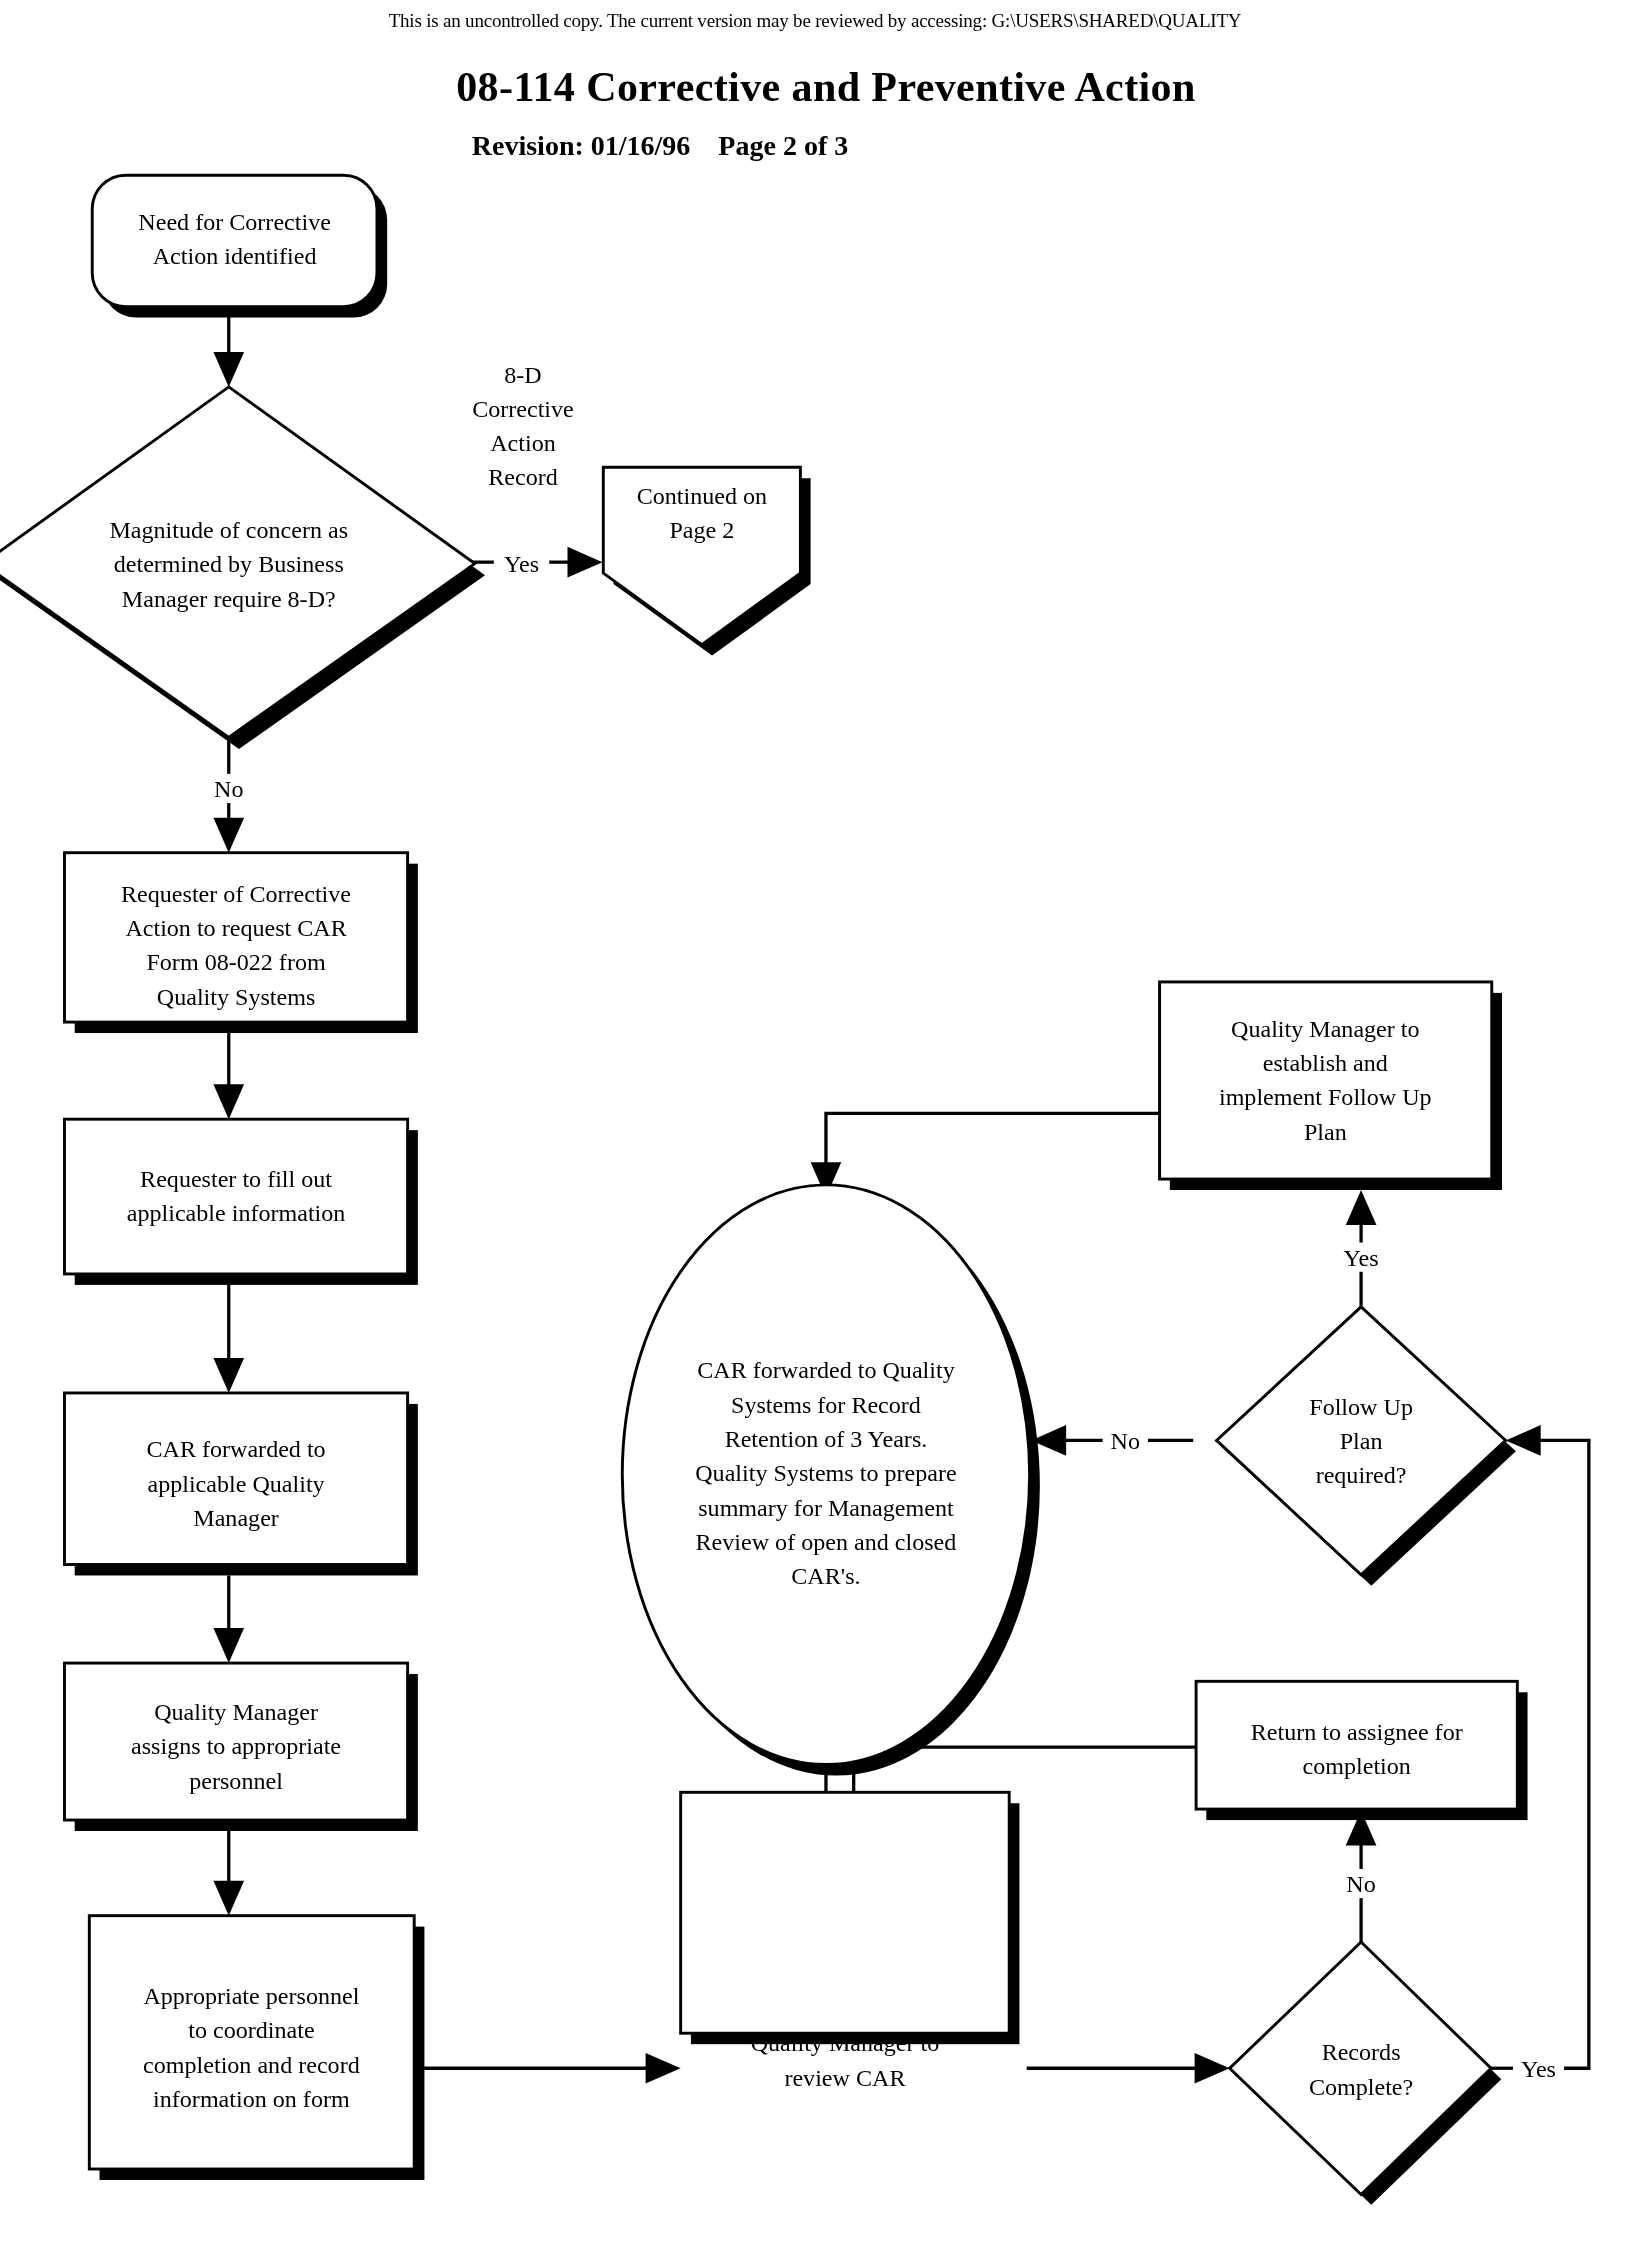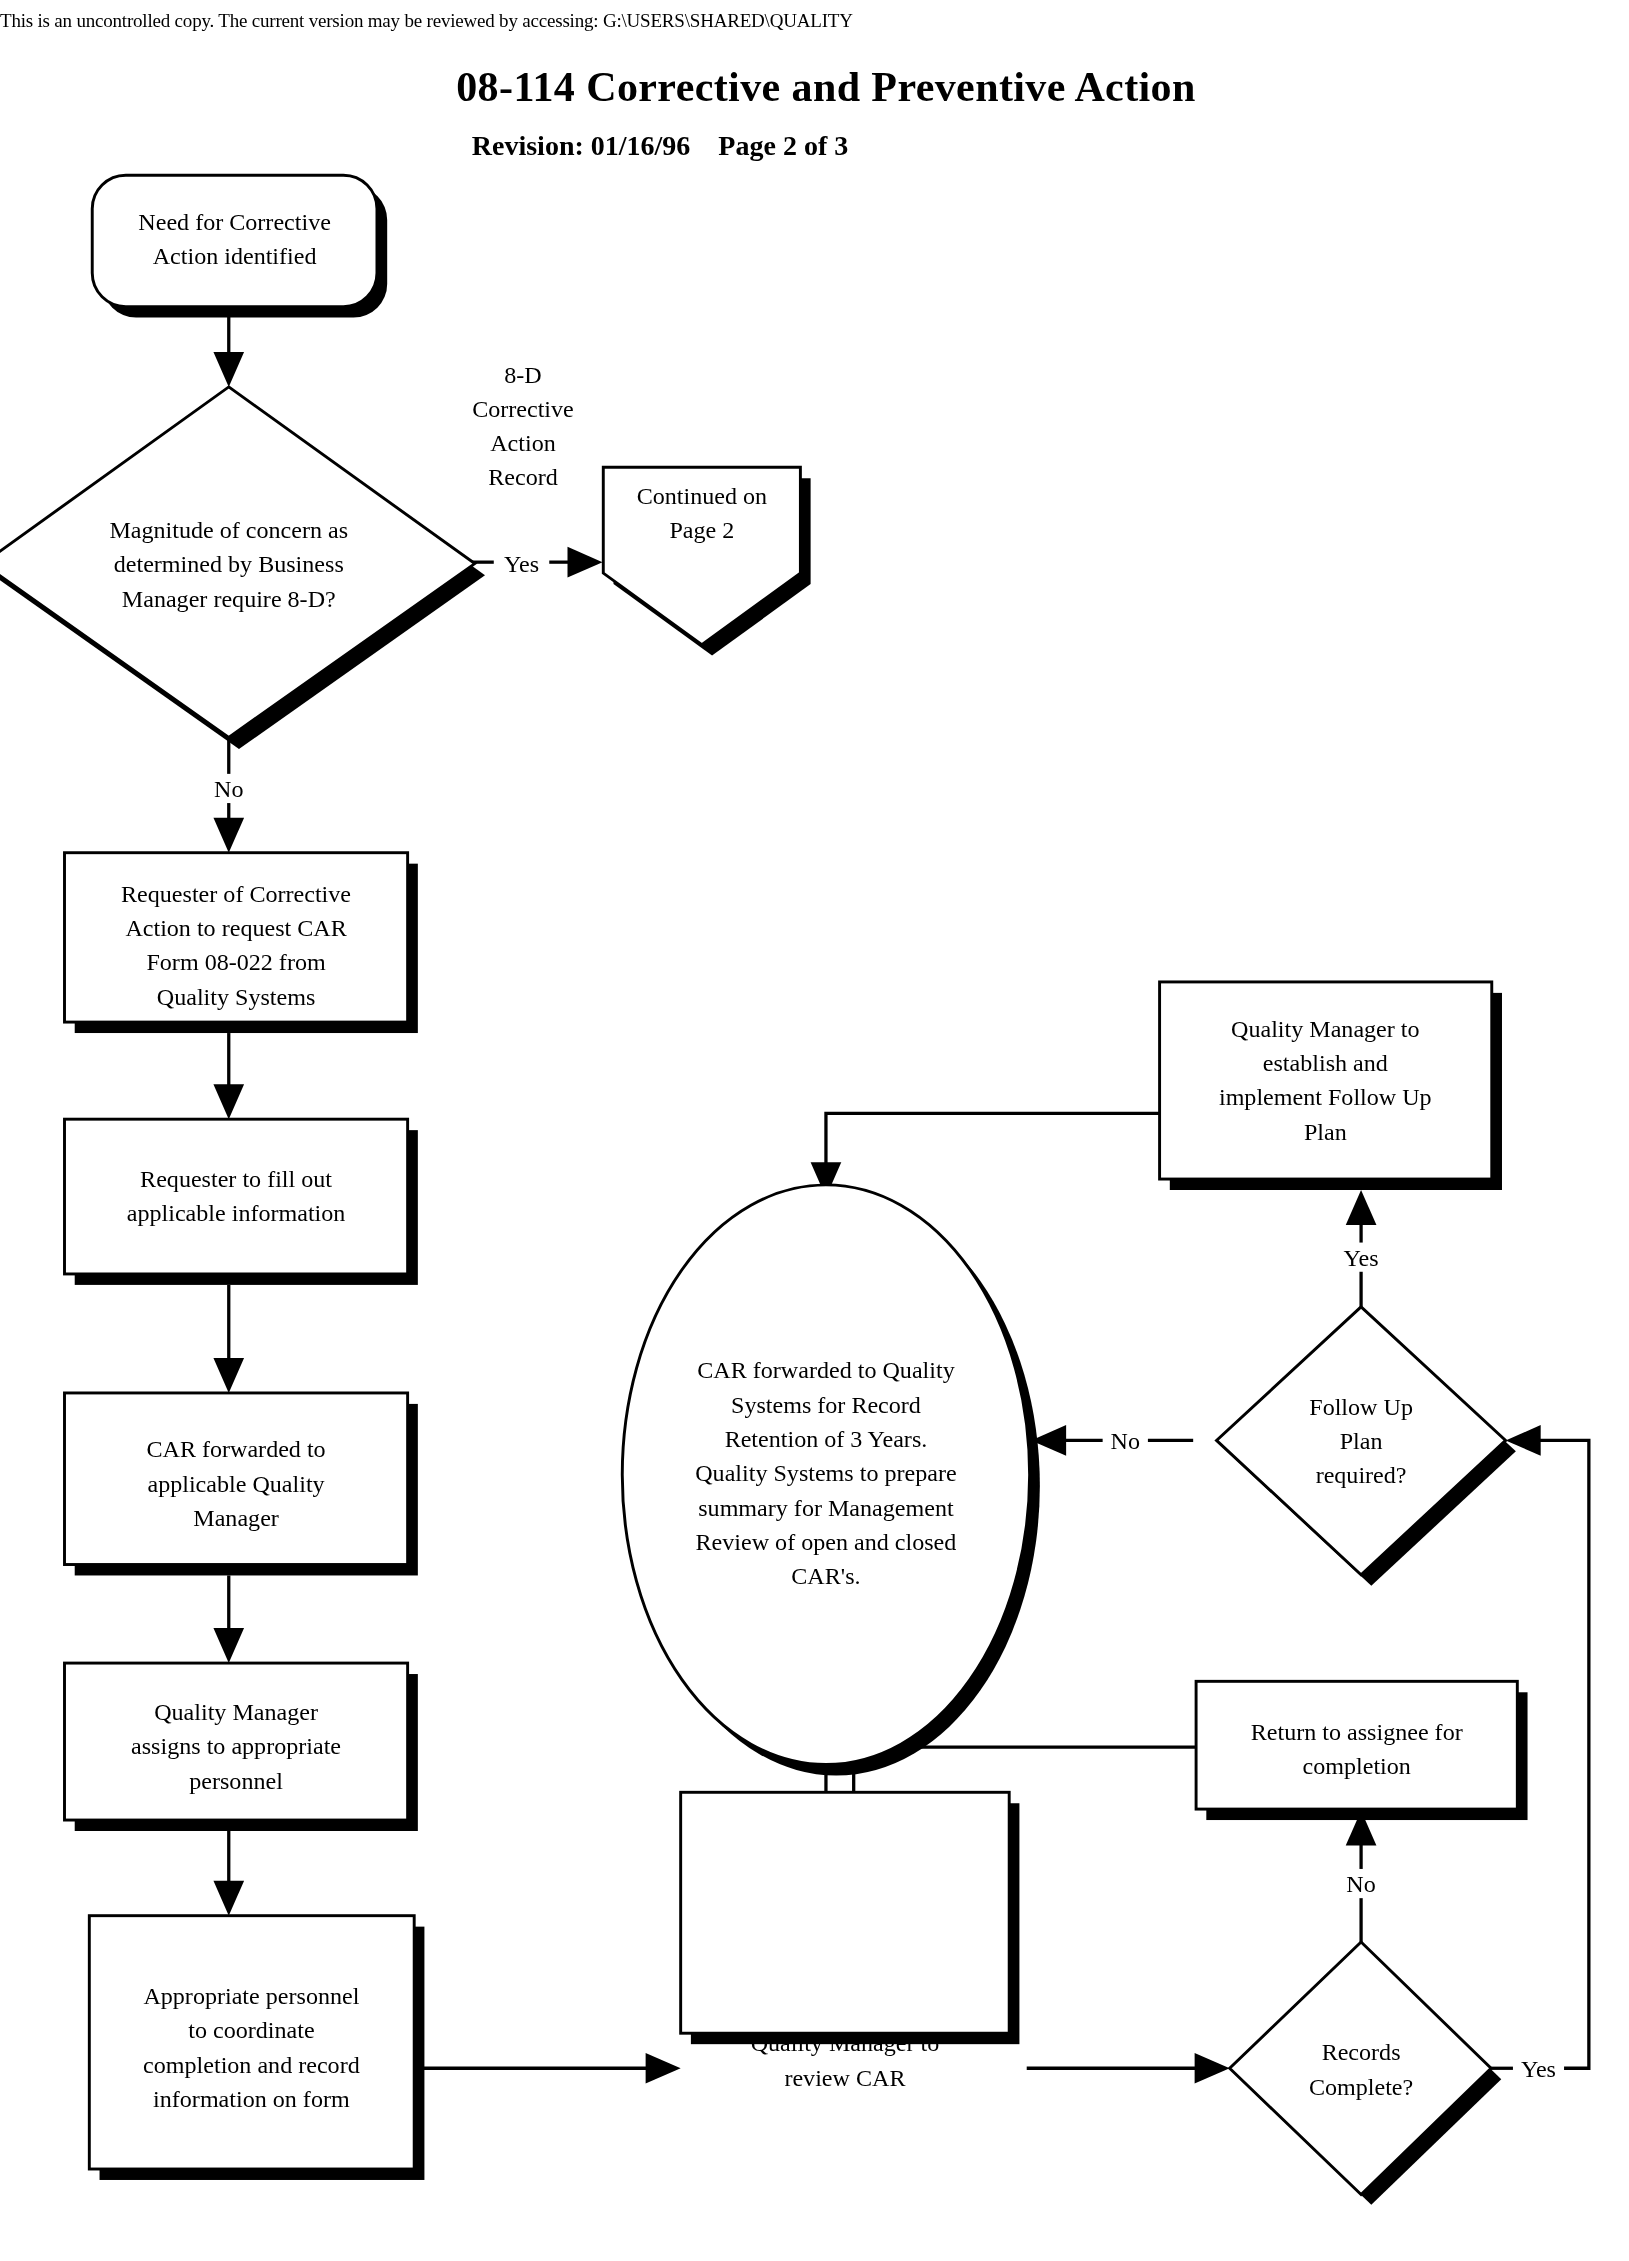--- a/index.html
+++ b/index.html
@@ -19,20 +19,21 @@
     position: relative;
     width: 1630px;
     height: 2261px;
     background: #ffffff;
   }
   .hdr-note {
     position: absolute;
     top: 10.2px;
     left: 0;
     width: 1630px;
+    text-align: center;
     font-size: 19px;
     font-family: "Liberation Serif", "DejaVu Serif", serif;
     letter-spacing: -0.2px;
     white-space: nowrap;
   }
   .doc-title {
     position: absolute;
     top: 63px;
     left: 0;
     width: 1630px;

